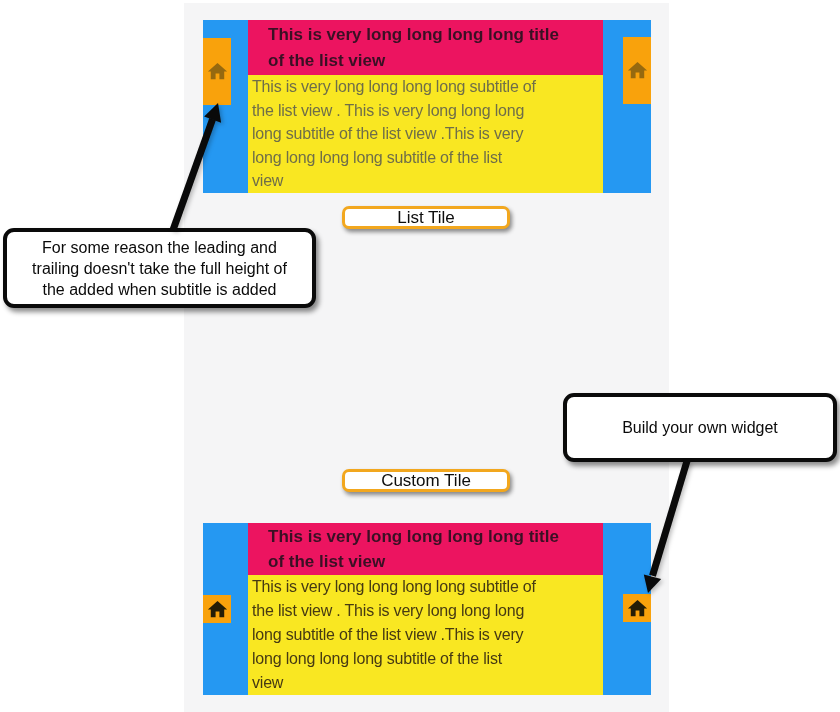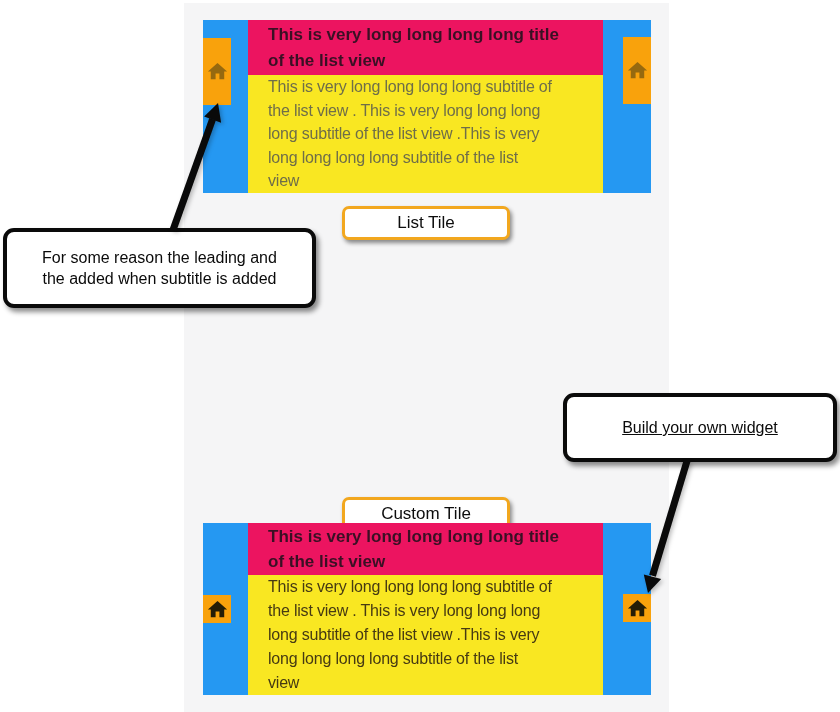--- a/index.html
+++ b/index.html
@@ -9,37 +9,37 @@
           background:var(--device_bg,#f5f5f6);}
   
   .tile{position:absolute;}
   .strip{position:absolute;top:0;height:100%;background:var(--blue);}
   .strip.lead{left:0;width:45px;}
   .strip.trail{left:400px;width:48px;}
   .titleblock{position:absolute;left:45px;top:0;width:355px;background:var(--pink);overflow:hidden;}
   .subblock{position:absolute;left:45px;width:355px;background:var(--yellow);overflow:hidden;}
   .title-line{font-weight:700;font-size:17px;padding-left:20px;white-space:nowrap;
               color:var(--title_text);}
-  .sub-line{font-size:16px;padding-left:20px;white-space:nowrap;letter-spacing:-0.2px;}
+  .sub-line{font-size:16px;padding-left:4px;white-space:nowrap;letter-spacing:-0.2px;}
   .tile-a .title-line{line-height:26px;}
   .tile-a .subblock{top:55px;height:118px;}
   .tile-a .titleblock{height:55px;padding-top:2px;}
   .tile-a .sub-line{line-height:23.5px;color:var(--subtitle_top);}
   .tile-b .title-line{line-height:25px;}
   .tile-b .titleblock{height:52px;padding-top:1px;}
   .tile-b .subblock{top:52px;height:120px;}
   .tile-b .sub-line{line-height:24px;color:var(--subtitle_bottom);}
   .iconbox{position:absolute;background:var(--orange);display:flex;align-items:center;justify-content:center;}
   .iconbox svg{width:23px;height:23px;}
   .icon-tall{width:28px;height:67px;}
   .icon-sq{width:28px;height:28px;}
   .ic-dark{color:var(--icon_dark);}
   .ic-black{color:var(--icon_black);}
   
-  .pill{position:absolute;left:342px;width:168px;height:34px;background:#fff;
+  .pill{position:absolute;left:342px;width:168px;height:23px;background:#fff;
         border:3px solid var(--button_border);border-radius:7px;
         box-shadow:2px 3px 4px rgba(0,0,0,.45);
         display:flex;align-items:center;justify-content:center;
         font-size:17px;color:#0d0d0d;box-sizing:border-box;}
   
   .callout{position:absolute;background:#fff;border:4px solid #0a0a0a;border-radius:11px;
            box-shadow:3px 4px 5px rgba(0,0,0,.45);box-sizing:border-box;
            display:flex;flex-direction:column;align-items:center;justify-content:center;
            font-size:16px;line-height:21px;color:#0a0a0a;text-align:center;}
   .arrow-layer{position:absolute;left:0;top:0;width:840px;height:712px;pointer-events:none;
@@ -78,21 +78,21 @@
       <svg viewBox="0 0 24 24">
         <path fill="currentColor" d="M10 20v-6h4v6h5v-8h3L12 3 2 12h3v8z"></path>
         </svg>
     </div>
   </div>
 
   <div class="pill" style="top:206px;">
     <span>List Tile</span>
   </div>
 
-  <div class="pill" style="top:469px;margin-top:28px;">
+  <div class="pill" style="top:469px;">
     <span>Custom Tile</span>
   </div>
 
   <div class="tile tile-b" style="left:203px;top:523px;width:448px;height:172px;">
     <div class="strip lead"></div>
     <div class="strip trail"></div>
 
     <div class="titleblock">
       <div class="title-line">This is very long long long long title</div>
       <div class="title-line">of the list view</div>
@@ -113,24 +113,25 @@
     </div>
     <div class="iconbox icon-sq ic-black" style="left:420px;top:71px;">
       <svg viewBox="0 0 24 24">
         <path fill="currentColor" d="M10 20v-6h4v6h5v-8h3L12 3 2 12h3v8z"></path>
         </svg>
     </div>
   </div>
 
   <div class="callout" style="left:3px;top:228px;width:313px;height:80px;">
     <div>For some reason the leading and</div>
+    <div>trailing doesn't take the full height of</div>
     <div>the added when subtitle is added</div>
   </div>
 
-  <div class="callout" style="left:563px;top:393px;width:274px;height:69px;text-decoration:underline;">
+  <div class="callout" style="left:563px;top:393px;width:274px;height:69px;">
     <div>Build your own widget</div>
   </div>
 
   <svg class="arrow-layer" viewBox="0 0 840 712">
     <g>
       <line x1="173" y1="230" x2="212.6" y2="119.1" stroke="#0a0a0a" stroke-width="7"></line>
       <polygon points="218,103 221.1,122.8 204.1,116.4" fill="#0a0a0a"></polygon>
     </g>
     <g>
       <line x1="687" y1="461" x2="652.5" y2="575.7" stroke="#0a0a0a" stroke-width="7"></line>

